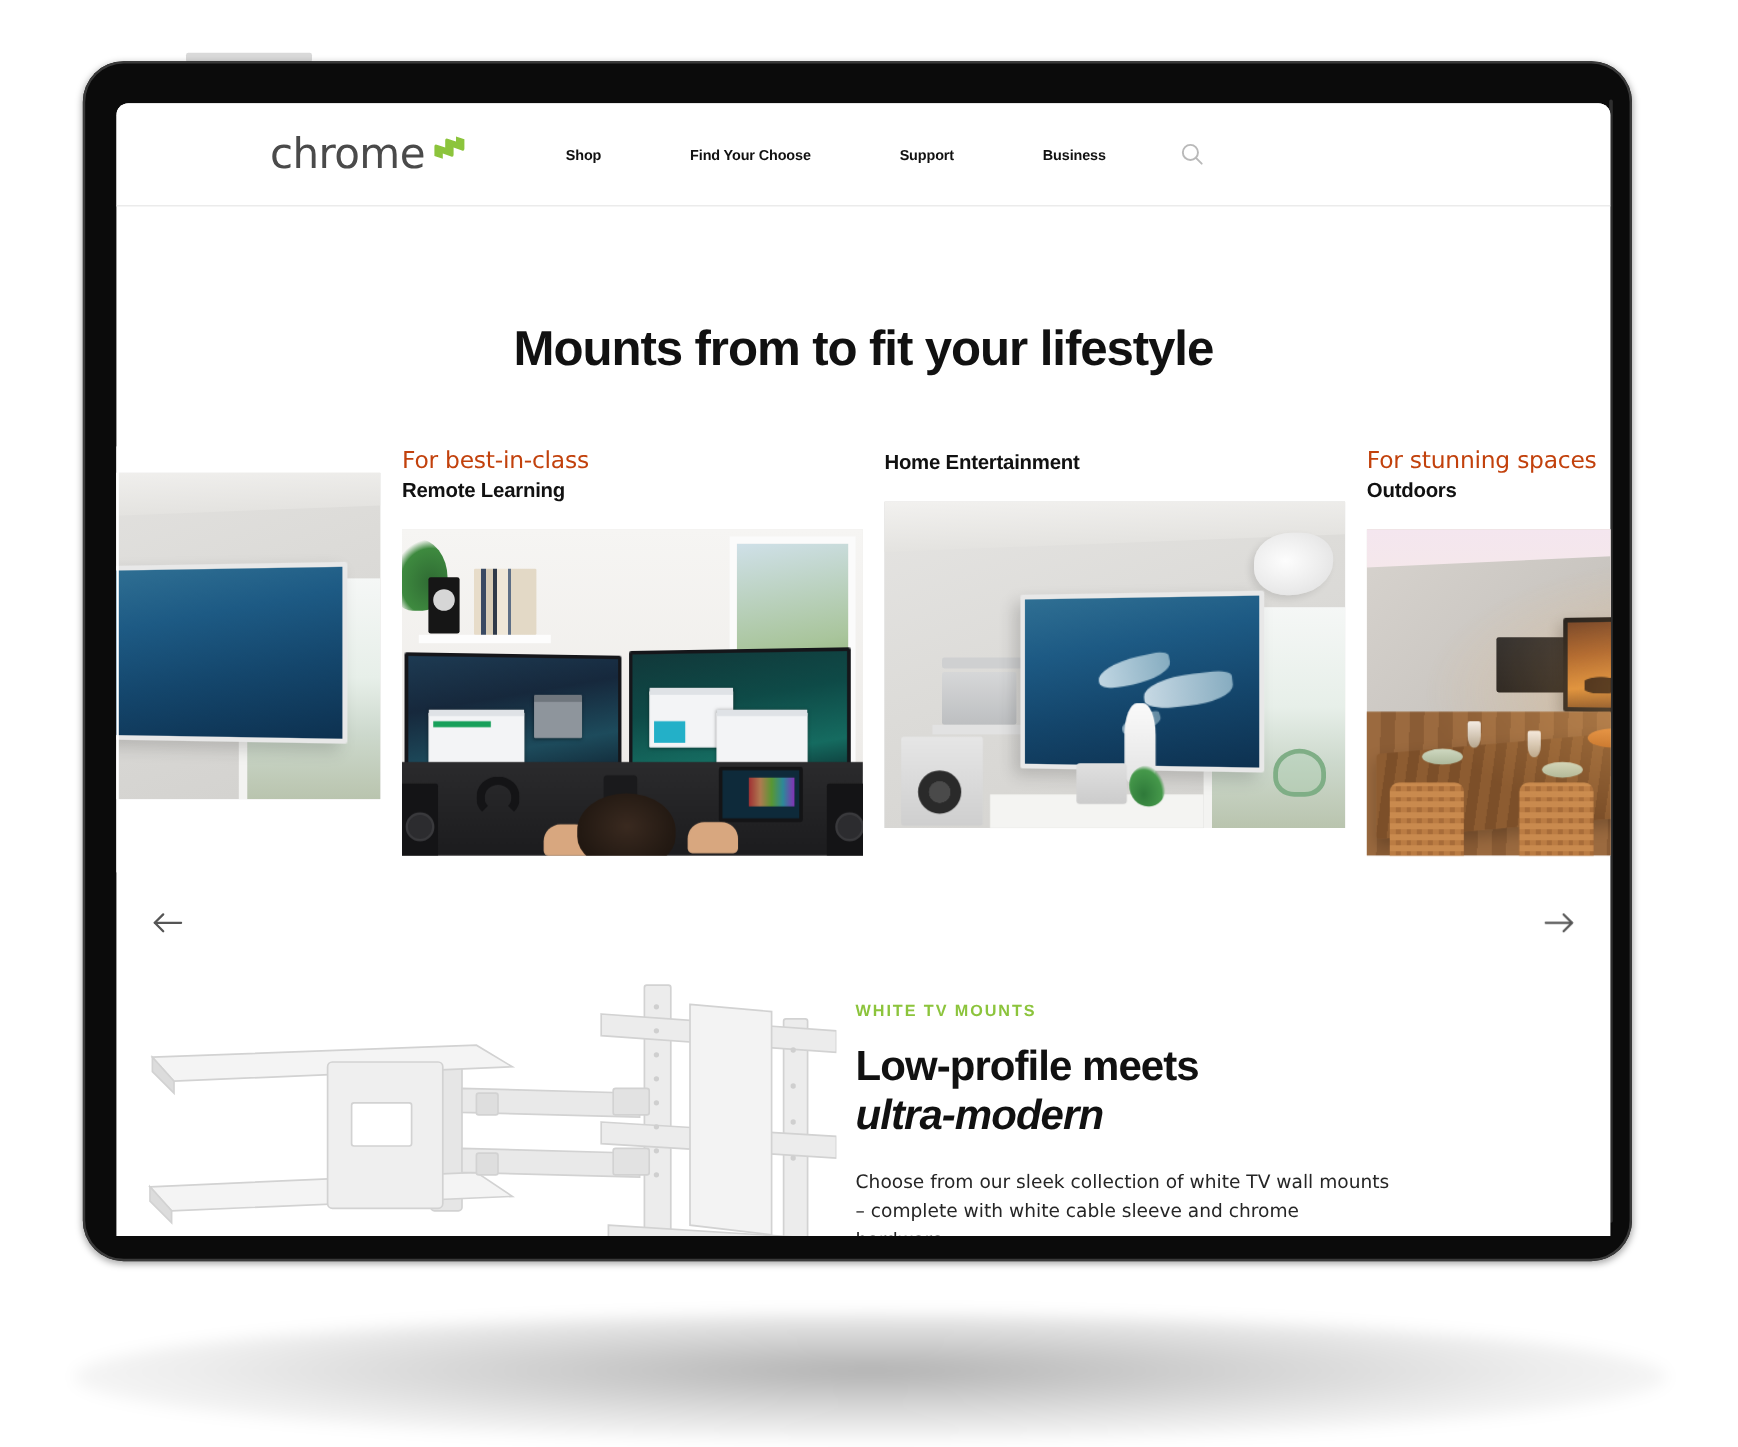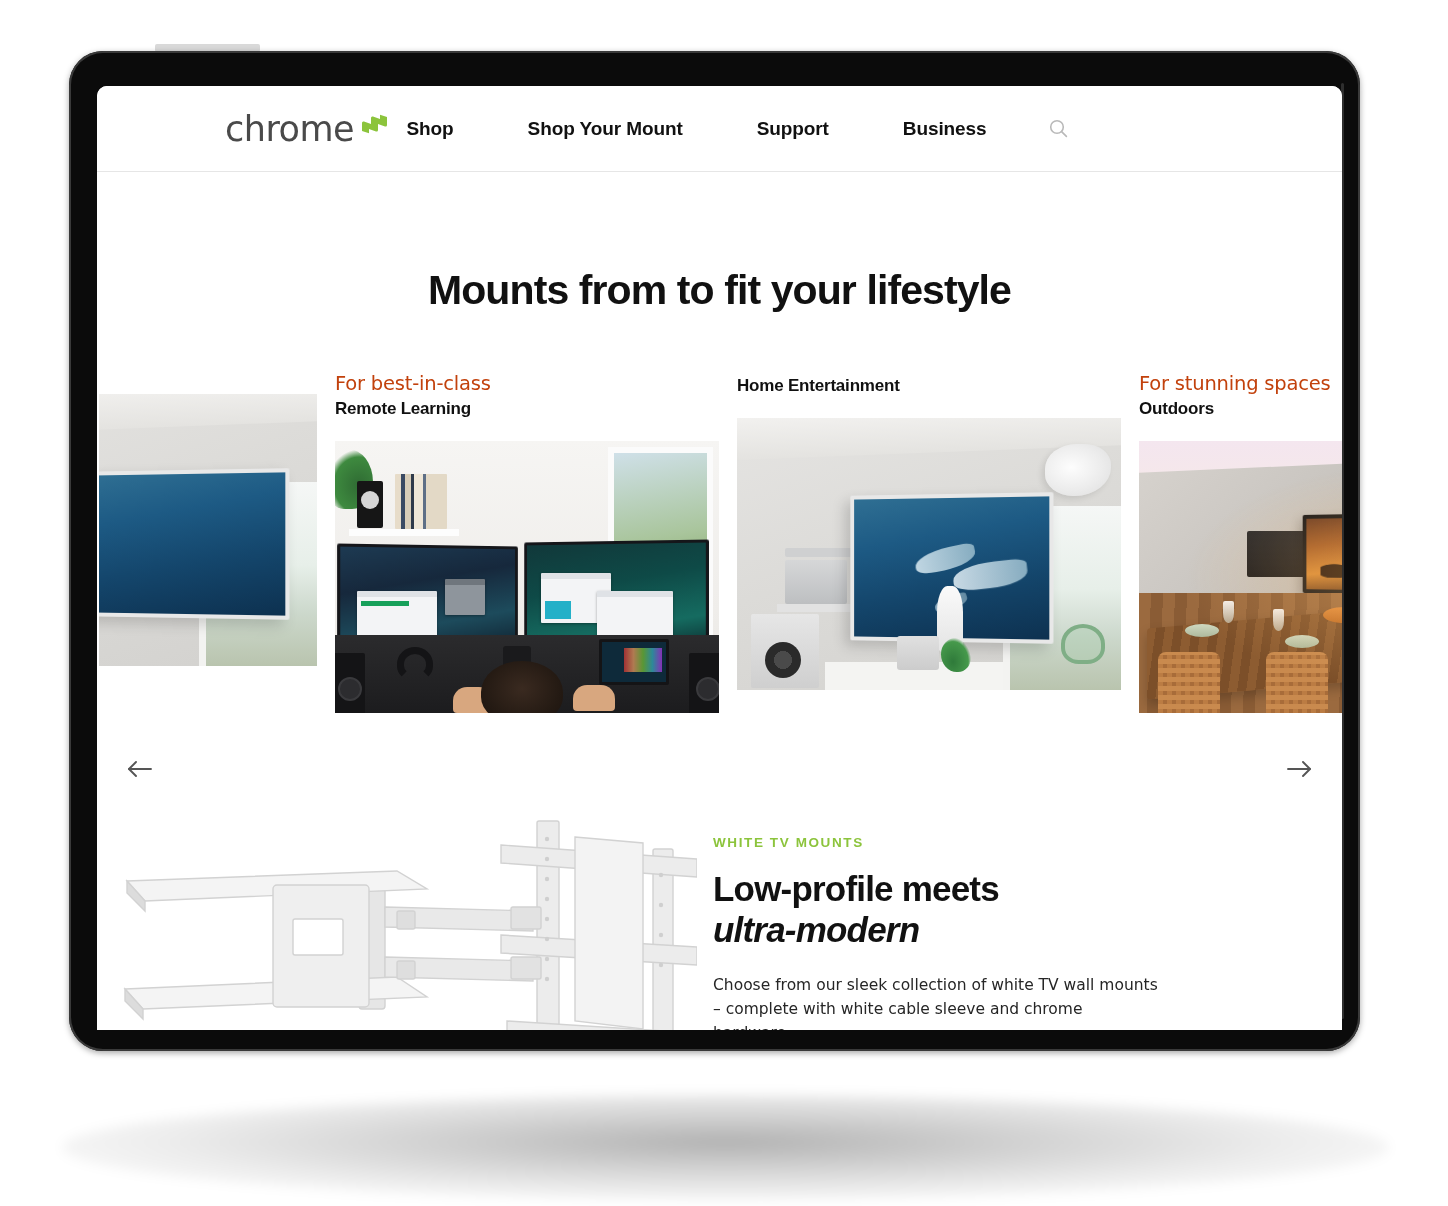--- a/index.html
+++ b/index.html
@@ -112,21 +112,21 @@
     position: absolute;
     left: 0; right: 0;
     top: 50%;
     transform: translateY(-50%);
     display: flex;
     align-items: center;
     justify-content: center;
     gap: 0;
   }
   .nav-link {
-    font-size: 19px;
+    font-size: 12px;
     font-weight: bold;
     color: #111111;
     text-decoration: none;
     padding: 0 37px;
     white-space: nowrap;
     letter-spacing: -0.1px;
   }
   .nav-search {
     margin-left: 24px;
     width: 22px;
@@ -442,21 +442,21 @@
         <span class="brand-word">chrome</span>
         <span class="brand-mark">
           <svg width="30" height="26" viewBox="0 0 30 26" aria-hidden="true">
             <path d="M2 17 L2 9 Q2 7 4 7.6 L11 10 L11 4 Q11 2 13 2.6 L20 5 L20 0.8 L27 3 L27 11 Q27 13 25 12.4 L18 10 L18 16 Q18 18 16 17.4 L9 15 L9 19.2 Z" fill="#8cc43c"></path>
           </svg>
         </span>
       </a>
 
       <nav class="main-nav">
         <a class="nav-link" href="#">Shop</a>
-        <a class="nav-link" href="#">Shop Your Mount</a>
+        <a class="nav-link" href="#">Find Your Choose</a>
         <a class="nav-link" href="#">Support</a>
         <a class="nav-link" href="#">Business</a>
         <span class="nav-search">
           <svg width="19" height="19" viewBox="0 0 19 19" aria-hidden="true">
             <circle cx="8" cy="8" r="6.3" fill="none" stroke="#b9b9b9" stroke-width="1.6"></circle>
             <line x1="12.6" y1="12.6" x2="17.4" y2="17.4" stroke="#b9b9b9" stroke-width="1.6" stroke-linecap="round"></line>
           </svg>
         </span>
       </nav>
     </header>

